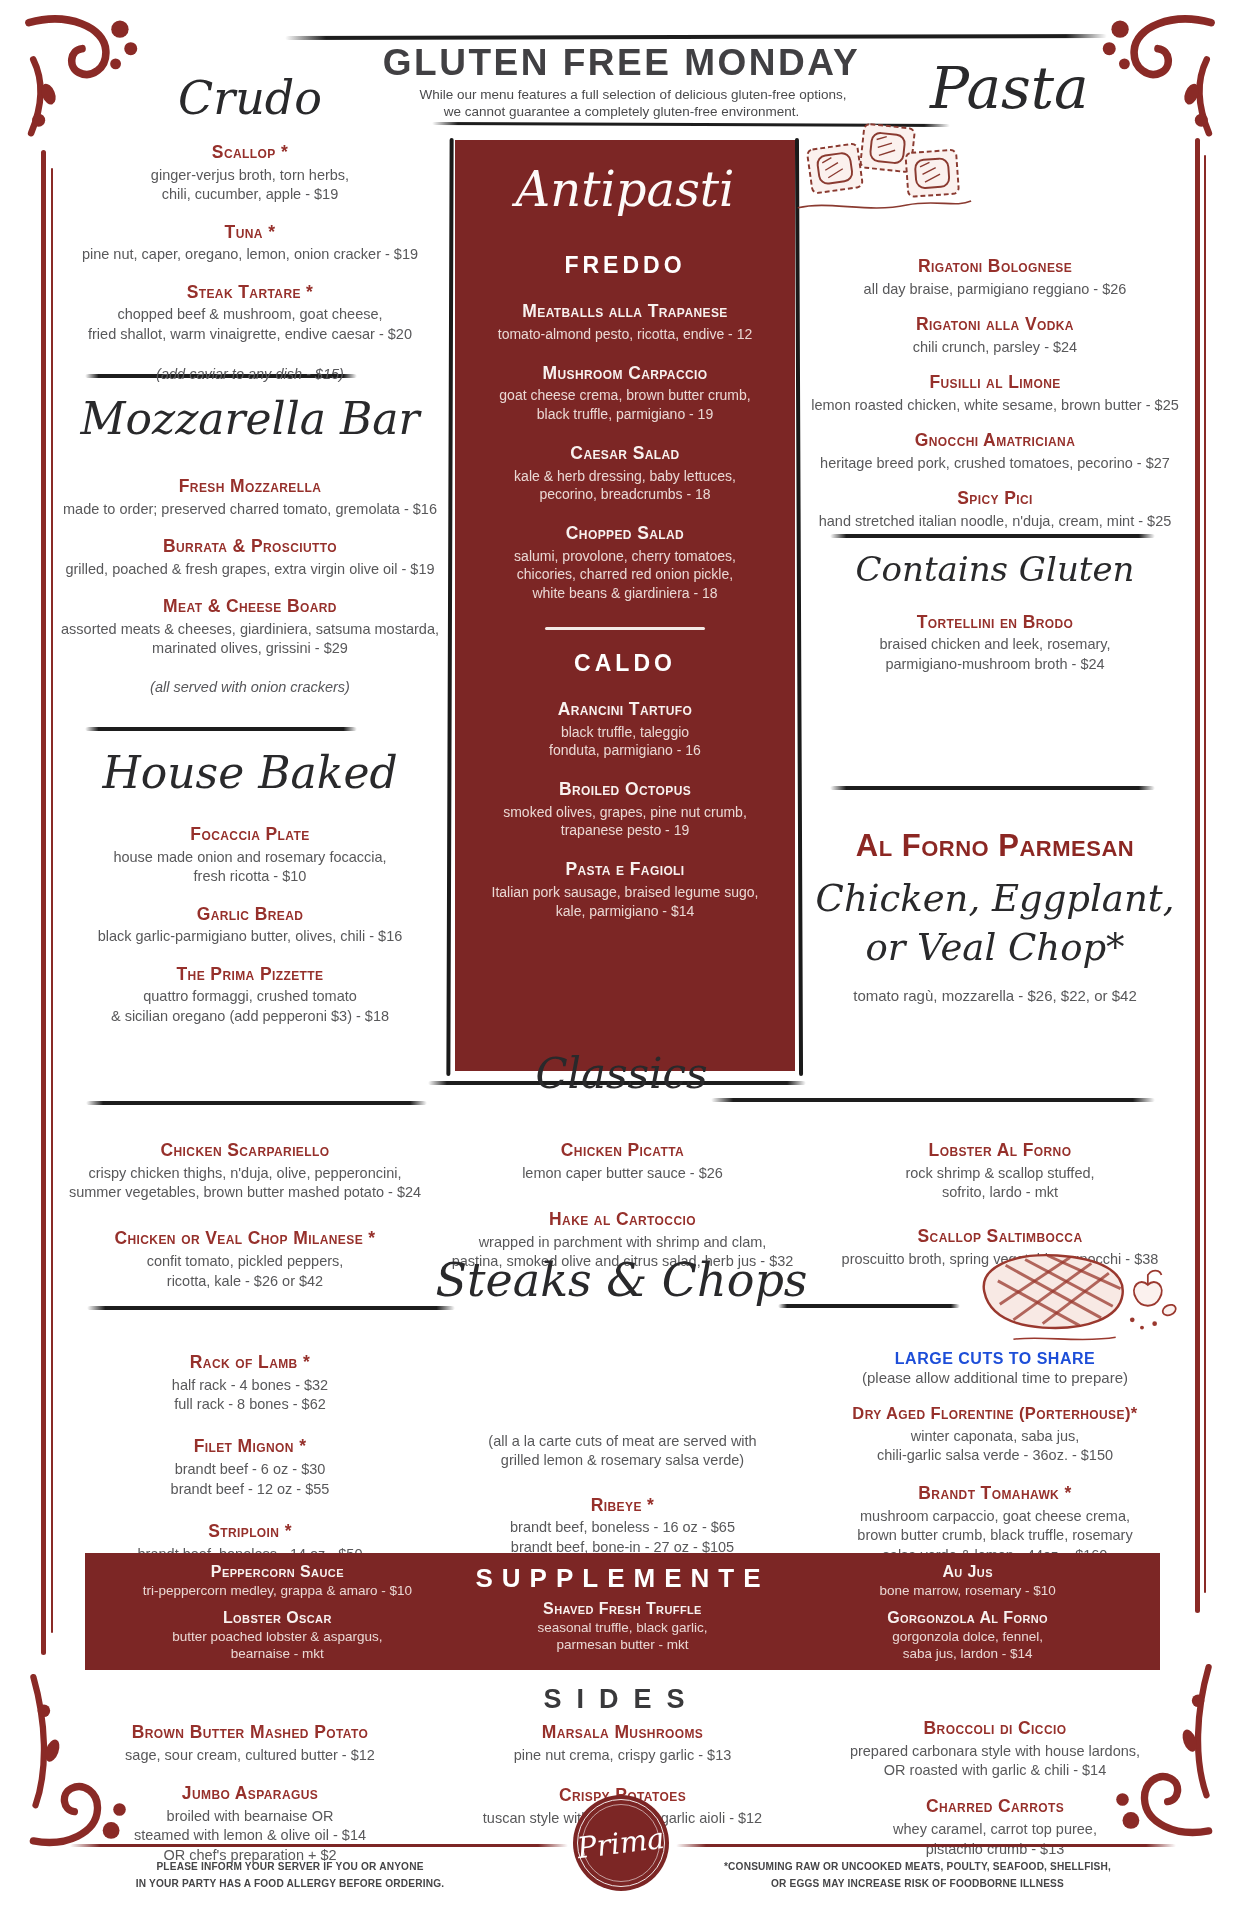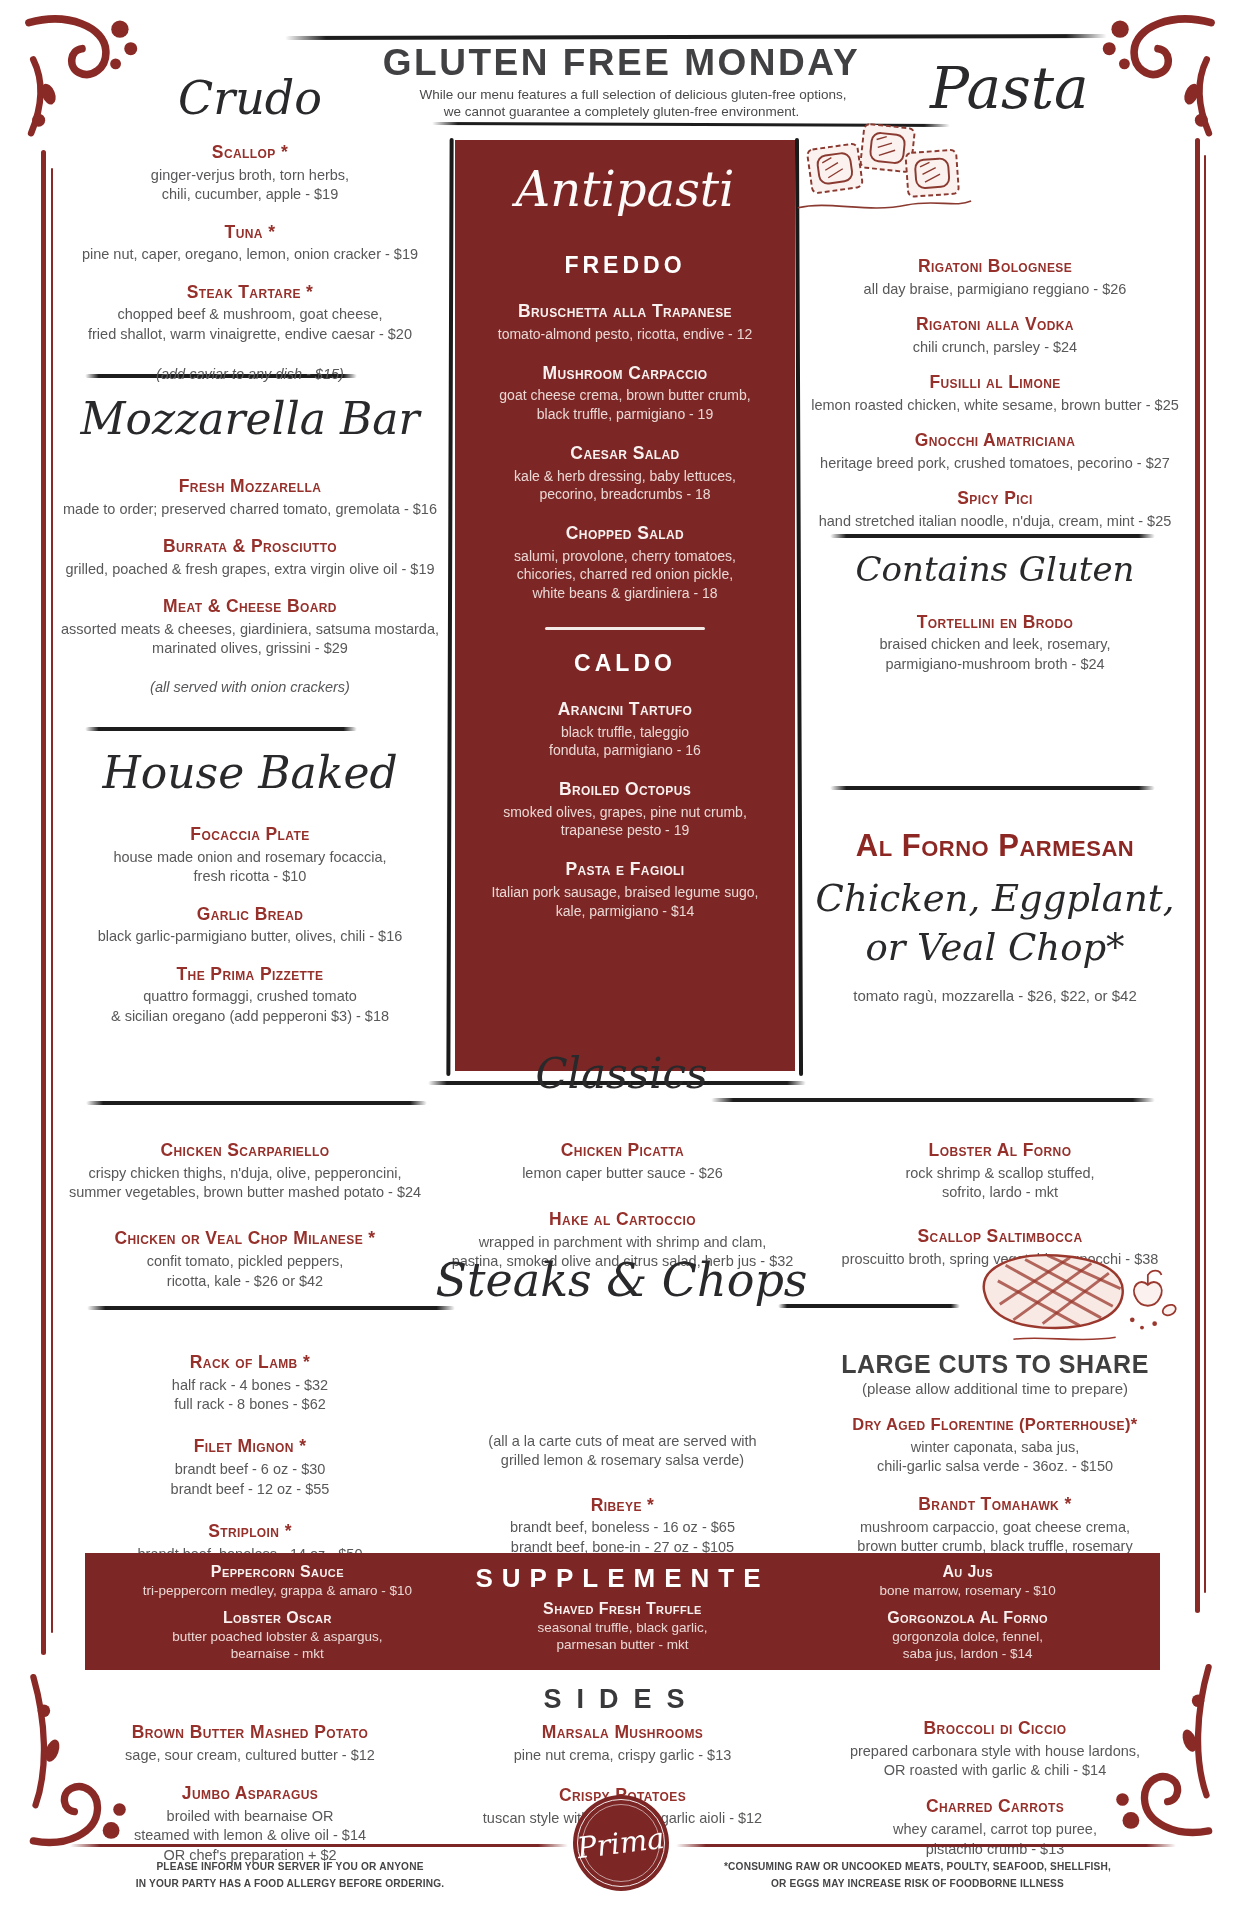--- a/index.html
+++ b/index.html
@@ -176,21 +176,21 @@
       <div class="idesc">&amp; sicilian oregano (add pepperoni $3) - $18</div>
     </div>
   </div>
 
   <div class="boxborder" style="left:448px;top:138px;height:938px;transform:rotate(.2deg);"></div>
   <div class="boxborder" style="left:797px;top:138px;height:938px;transform:rotate(-.25deg);"></div>
   <div class="box">
     <div class="script box-script">Antipasti</div>
     <div class="box-label">FREDDO</div>
     <div class="item">
-      <div class="iname">Bruschetta alla Trapanese</div>
+      <div class="iname">Meatballs alla Trapanese</div>
       <div class="idesc">tomato-almond pesto, ricotta, endive - 12</div>
     </div>
     <div class="item">
       <div class="iname">Mushroom Carpaccio</div>
       <div class="idesc">goat cheese crema, brown butter crumb,</div>
       <div class="idesc">black truffle, parmigiano - 19</div>
     </div>
     <div class="item">
       <div class="iname">Caesar Salad</div>
       <div class="idesc">kale &amp; herb dressing, baby lettuces,</div>
@@ -359,21 +359,21 @@
       <div class="idesc">brandt beef, boneless - 16 oz - $65</div>
       <div class="idesc">brandt beef, bone-in - 27 oz - $105</div>
     </div>
     <div class="item">
       <div class="iname">Veal Prime Rib *</div>
       <div class="idesc">mushroom, au jus, horseradish</div>
       <div class="idesc">and goat cheese crema - $45</div>
     </div>
   </div>
   <div class="abs ctr" style="left:800px;top:1350px;width:390px;">
-    <div style="font-size:25px;font-weight:bold;color:#404040;letter-spacing:.5px;">LARGE CUTS TO SHARE</div>
+    <div style="font-size:16px;font-weight:bold;color:#1d4ed8;letter-spacing:.5px;">LARGE CUTS TO SHARE</div>
     <div class="idesc" style="font-size:15px;">(please allow additional time to prepare)</div>
     <div class="item" style="margin-top:16px;margin-bottom:18px;">
       <div class="iname" style="font-size:16.5px;">Dry Aged Florentine (Porterhouse)*</div>
       <div class="idesc">winter caponata, saba jus,</div>
       <div class="idesc">chili-garlic salsa verde - 36oz. - $150</div>
     </div>
     <div class="item">
       <div class="iname">Brandt Tomahawk *</div>
       <div class="idesc">mushroom carpaccio, goat cheese crema,</div>
       <div class="idesc">brown butter crumb, black truffle, rosemary</div>

